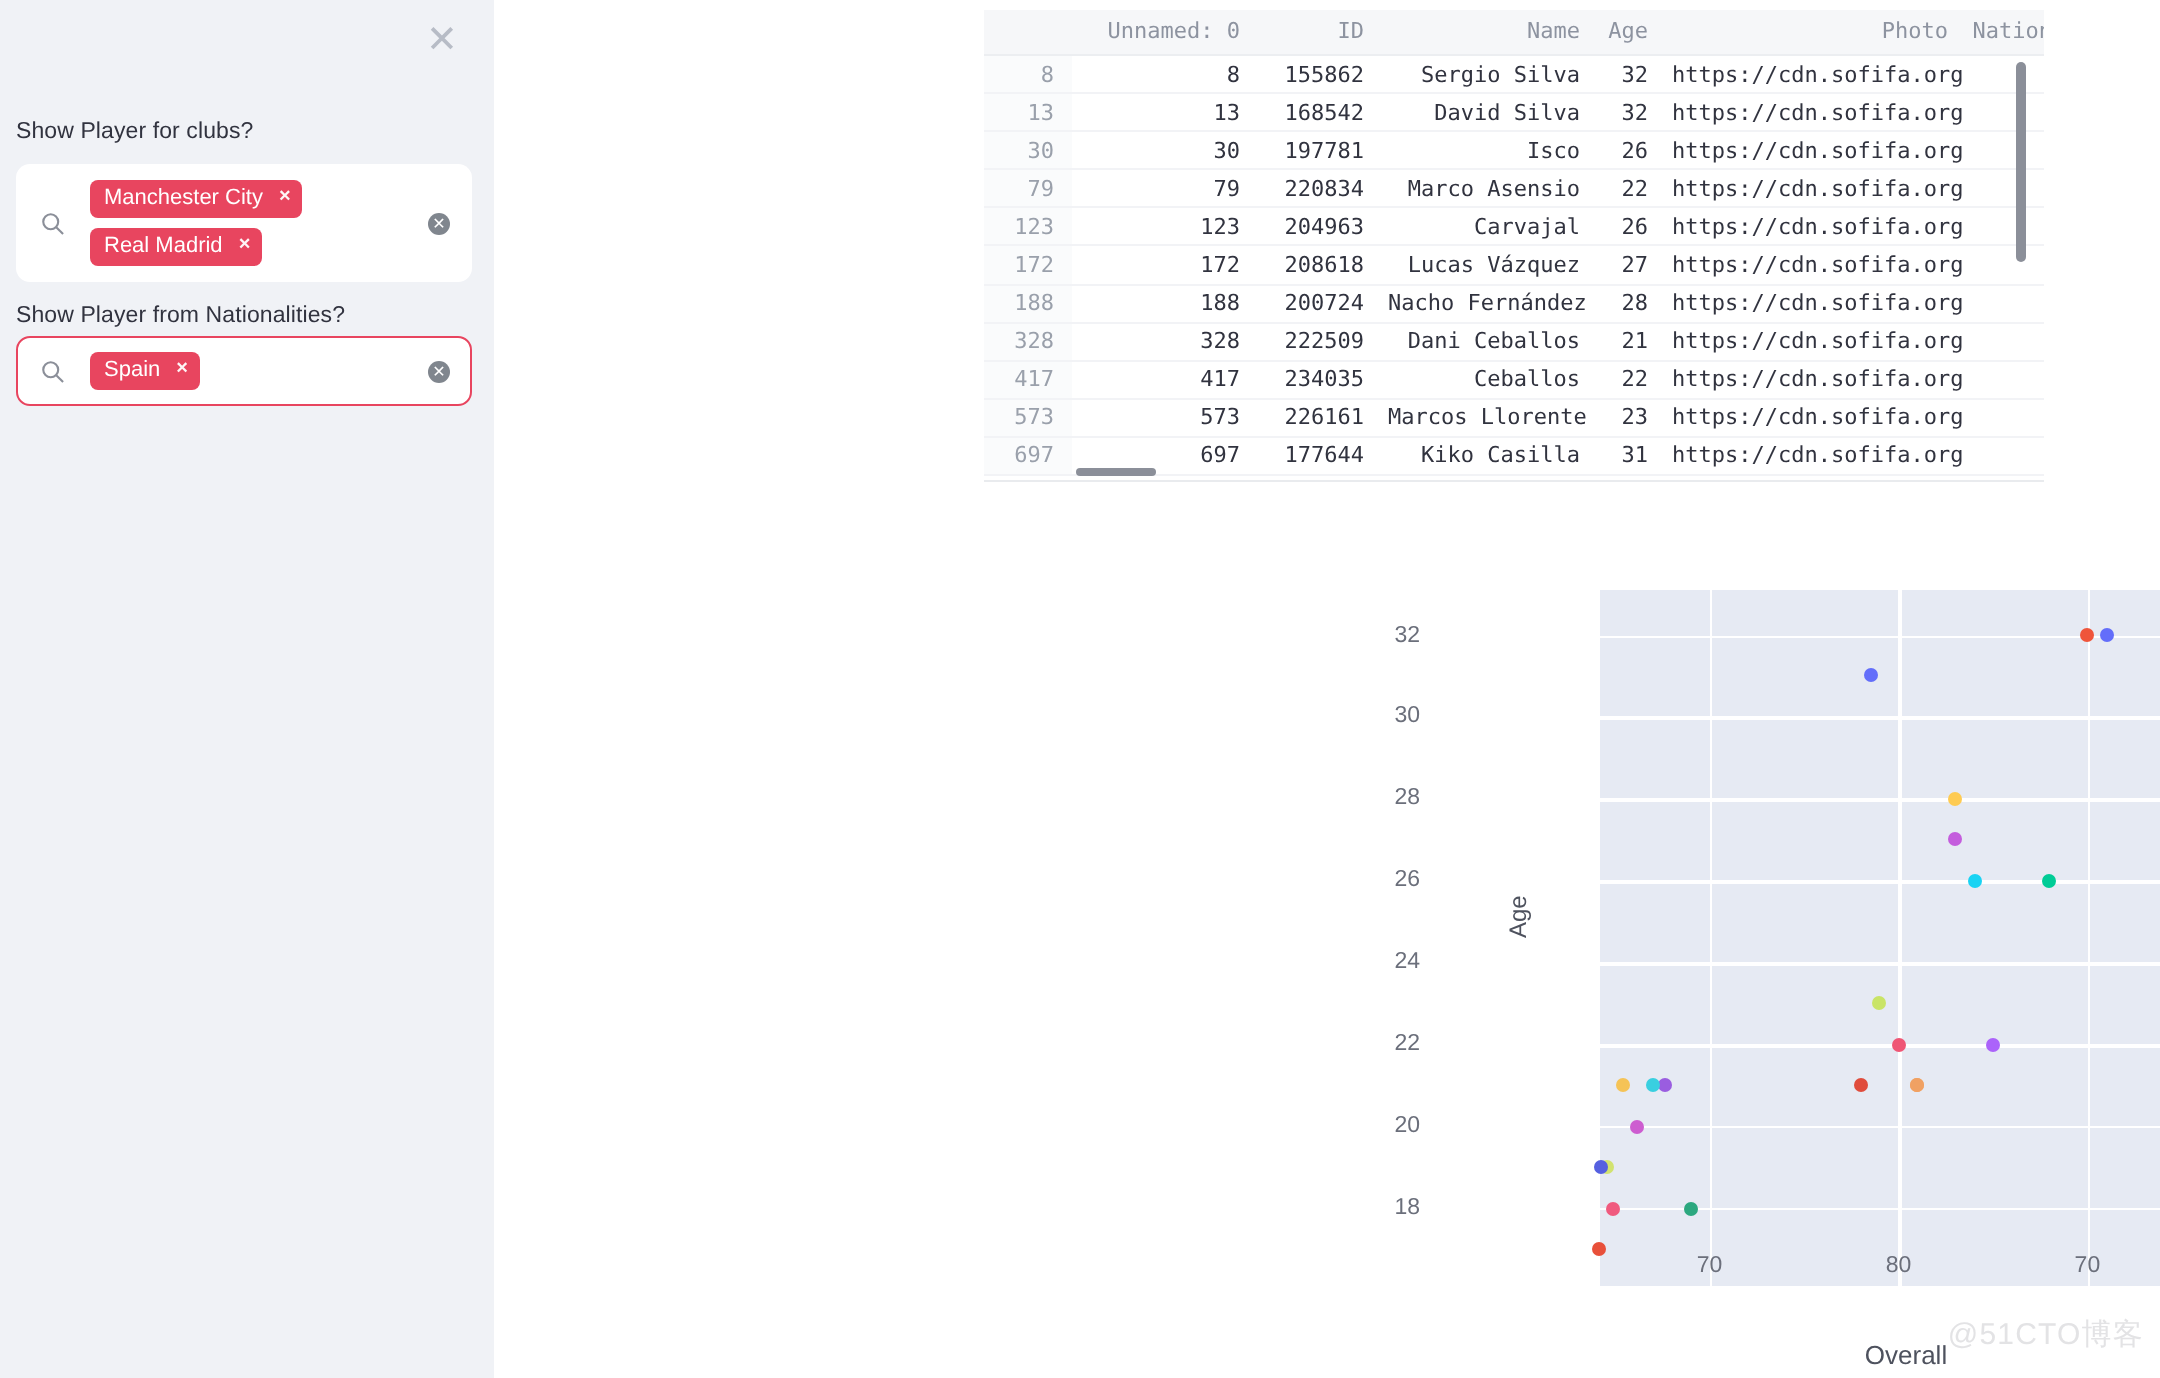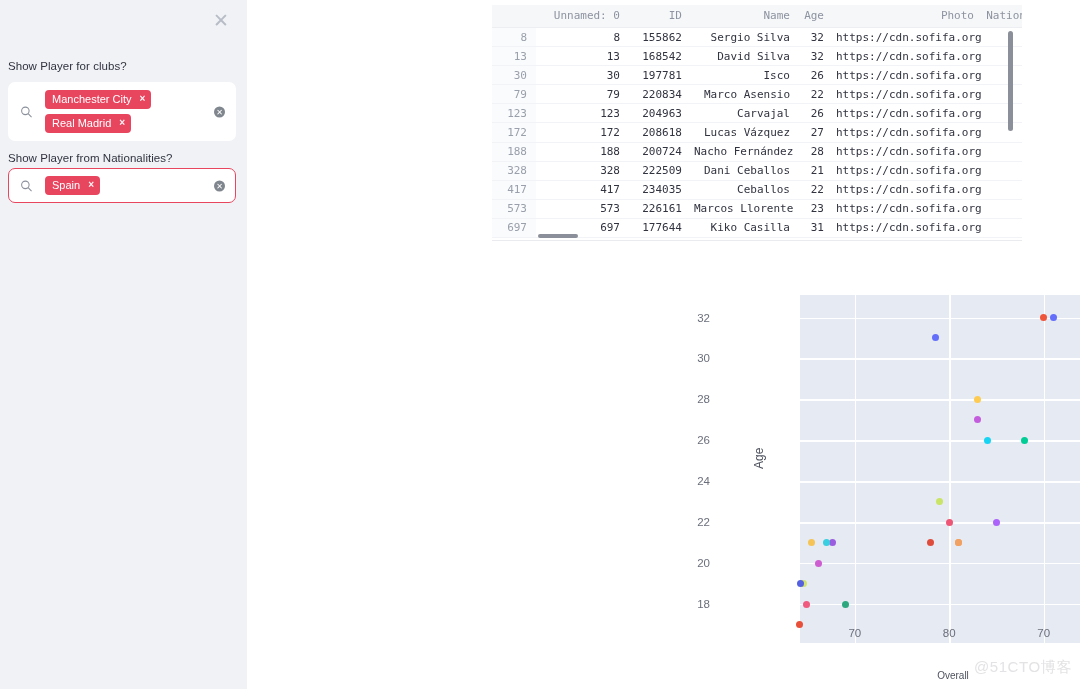--- a/index.html
+++ b/index.html
@@ -110,21 +110,21 @@
   }
   .xtick{
     position:absolute;top:365px;font-size:11.5px;color:#6b6f7b;
     transform:translateX(-50%);
   }
   #ylabel{
     position:absolute;left:258px;top:207px;font-size:12px;color:#4e525e;
     transform:rotate(-90deg);transform-origin:left top;white-space:nowrap;
   }
   #xlabel{
-    position:absolute;left:459px;top:408px;font-size:10px;color:#4e525e;
+    position:absolute;left:459px;top:408px;font-size:13px;color:#4e525e;
     transform:translateX(-50%);white-space:nowrap;
   }
 
   #watermark{
     position:absolute;right:8px;bottom:12px;font-size:15px;color:#e3e3e5;
     letter-spacing:.6px;user-select:none;
   }
 </style>
 </head>
 <body>

